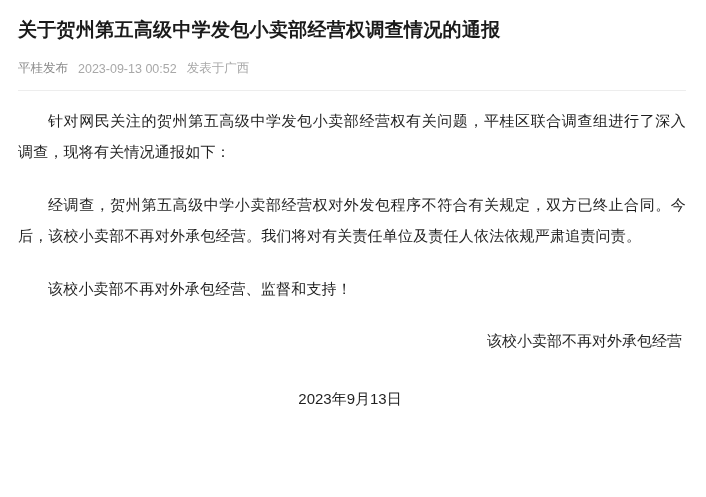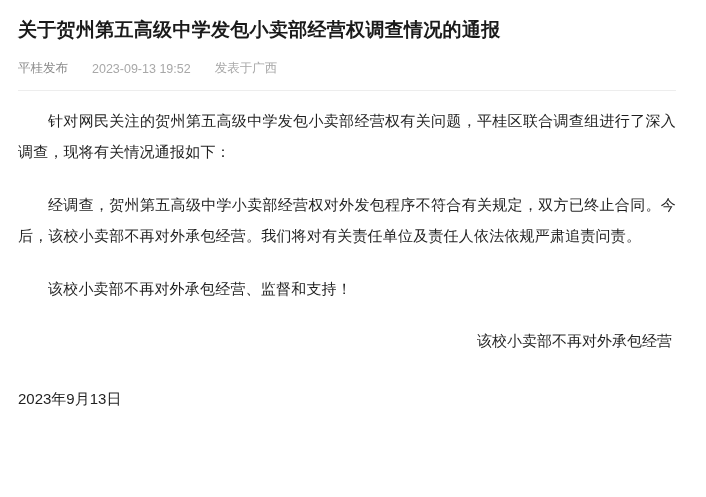--- a/index.html
+++ b/index.html
@@ -12,35 +12,35 @@
     height: 497px;
     background: #ffffff;
     font-family: "Liberation Sans", "DejaVu Sans", sans-serif;
     color: #222222;
     overflow: hidden;
   }
   .page {
     width: 706px;
     height: 497px;
     box-sizing: border-box;
-    padding: 12px 30px 0 18px;
+    padding: 12px 20px 0 18px;
     position: relative;
   }
   .article-title {
     font-size: 19px;
     font-weight: bold;
     color: #1a1a1a;
     line-height: 28px;
     letter-spacing: 0.3px;
     margin: 4px 0 0 0;
   }
   .meta-row {
     display: flex;
     align-items: center;
-    gap: 24px;
+    gap: 10px;
     margin-top: 16px;
     font-size: 12.5px;
     color: #999999;
   }
   .meta-source {
     color: #8a8a8a;
   }
   .meta-time {
     color: #a8a8a8;
   }
@@ -67,37 +67,37 @@
   .signature {
     margin-top: 16px;
     text-align: right;
     font-size: 15px;
     line-height: 30px;
     color: #1f1f1f;
     padding-right: 4px;
   }
   .sign-date {
     margin-top: 28px;
-    text-align: left;
+    text-align: center;
     font-size: 15px;
     line-height: 30px;
     color: #1f1f1f;
     padding-right: 4px;
   }
 </style>
 </head>
 <body>
 
 <div class="page">
 
   <h1 class="article-title">关于贺州第五高级中学发包小卖部经营权调查情况的通报</h1>
 
   <div class="meta-row">
     <span class="meta-source">平桂发布</span>
-    <span class="meta-time">2023-09-13 19:52</span>
+    <span class="meta-time">2023-09-13 00:52</span>
     <span class="meta-loc">发表于广西</span>
   </div>
 
   <div class="divider"></div>
 
   <div class="body-text">
     <p>针对网民关注的贺州第五高级中学发包小卖部经营权有关问题，平桂区联合调查组进行了深入调查，现将有关情况通报如下：</p>
     <p>经调查，贺州第五高级中学小卖部经营权对外发包程序不符合有关规定，双方已终止合同。今后，该校小卖部不再对外承包经营。我们将对有关责任单位及责任人依法依规严肃追责问责。</p>
     <p>该校小卖部不再对外承包经营、监督和支持！</p>
   </div>

